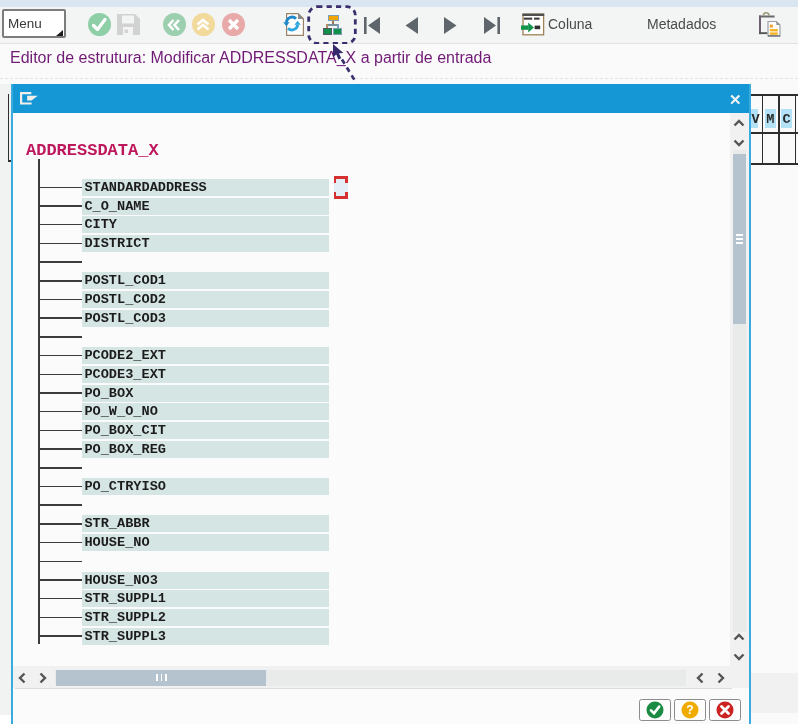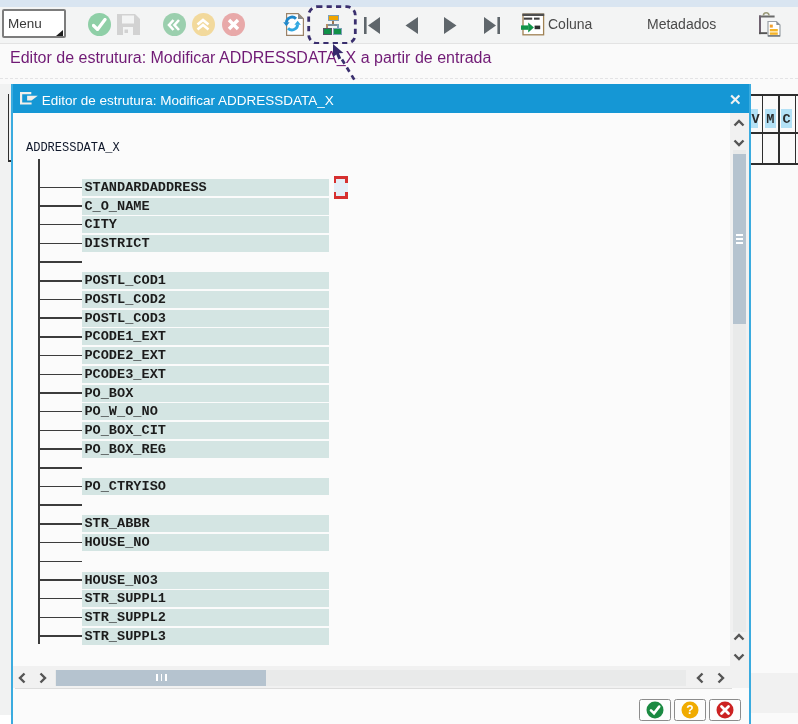--- a/index.html
+++ b/index.html
@@ -20,21 +20,21 @@
 #leftbottom{left:0;top:715px;width:11px;height:9px;background:#fff}
 #rightgrayblk{left:750px;top:673px;width:48px;height:40px;background:#f1f1f1}
 .tline{background:#2e2e2e}
 
 #dialog{left:11px;top:84px;width:739.5px;height:640px;background:#fbfbfb;
   border-left:2px solid #3aabdf;border-right:2px solid #3aabdf}
 #dtitle{left:0;top:0;width:735.5px;height:29px;background:#1597d5}
 #dtitletxt{left:28.7px;top:8.7px;font-size:13.5px;color:#fff}
 #dclose{left:716px;top:7px;font-size:15px;color:#f2f2f2;font-weight:bold}
 
-.mono{font-family:"Liberation Mono",monospace;font-size:12px;font-weight:normal;color:#0f172a;white-space:pre}
+.mono{font-family:"Liberation Mono",monospace;font-size:17px;font-weight:bold;color:#be185d;white-space:pre}
 #rootlbl{left:13px;top:57px}
 #vline{left:25px;top:75px;width:1.6px;height:485px;background:#3c3c3c}
 .stub{position:absolute;left:25px;width:43.8px;height:1.6px;background:#3c3c3c}
 .trow{position:absolute;left:68.8px;width:247px;height:17px;background:#d4e5e3;
   font-family:"Liberation Mono",monospace;font-size:13.6px;font-weight:bold;color:#1c1c1c;
   line-height:17.6px;padding-left:2.6px;white-space:pre}
 
 #redbr{left:320.6px;top:92px;width:14px;height:22.5px;background:#e3eef7}
 #redbr i{position:absolute;background:#d63030}
 #vscol{left:716.5px;top:29px;width:19px;height:553px;background:#f1f1f1}
@@ -179,42 +179,40 @@
 <div class="abs hdrtxt" style="left:782.5px;top:112px">C</div>
 <div class="abs" id="rightgrayblk"></div>
 
 <div class="abs" id="dialog">
  <div class="abs" id="dtitle"></div>
  <div class="abs" style="left:7.4px;top:7.2px">
   <svg width="19" height="13" viewBox="0 0 19 13">
    <path d="M11.3 1.1 H1.1 V11.5 H11.6" fill="none" stroke="#f2efea" stroke-width="2.2"></path>
    <path d="M7.1 3.8 L17.8 3.8 L11.5 8.4 L7.1 8.4 Z" fill="#f2efea"></path>
   </svg></div>
- <div class="abs" id="dtitletxt">Editor de estrutura: Modificar ADDRESSDATA_X</div>
  <div class="abs" id="dclose">✕</div>
 
  <div class="abs mono" id="rootlbl">ADDRESSDATA_X</div>
  <div class="abs" id="vline"></div>
 <div class="stub" style="top:102.5px"></div>
     <div class="trow" style="top:94.8px">STANDARDADDRESS</div>
 <div class="stub" style="top:121.2px"></div>
     <div class="trow" style="top:113.5px">C_O_NAME</div>
 <div class="stub" style="top:139.9px"></div>
     <div class="trow" style="top:132.2px">CITY</div>
 <div class="stub" style="top:158.6px"></div>
     <div class="trow" style="top:150.9px">DISTRICT</div>
 <div class="stub" style="top:177.3px"></div>
 <div class="stub" style="top:196.0px"></div>
     <div class="trow" style="top:188.3px">POSTL_COD1</div>
 <div class="stub" style="top:214.7px"></div>
     <div class="trow" style="top:207.0px">POSTL_COD2</div>
 <div class="stub" style="top:233.4px"></div>
     <div class="trow" style="top:225.7px">POSTL_COD3</div>
 <div class="stub" style="top:252.1px"></div>
-    <div class="trow" style="top:244.4px">PCODE1_EXT</div>
 <div class="stub" style="top:270.8px"></div>
     <div class="trow" style="top:263.1px">PCODE2_EXT</div>
 <div class="stub" style="top:289.5px"></div>
     <div class="trow" style="top:281.8px">PCODE3_EXT</div>
 <div class="stub" style="top:308.2px"></div>
     <div class="trow" style="top:300.5px">PO_BOX</div>
 <div class="stub" style="top:326.9px"></div>
     <div class="trow" style="top:319.2px">PO_W_O_NO</div>
 <div class="stub" style="top:345.6px"></div>
     <div class="trow" style="top:337.9px">PO_BOX_CIT</div>

